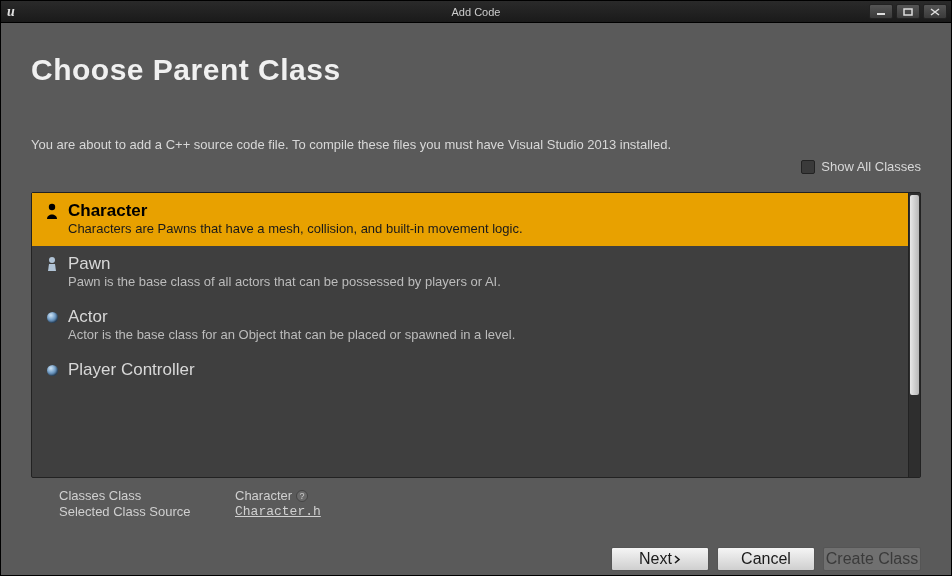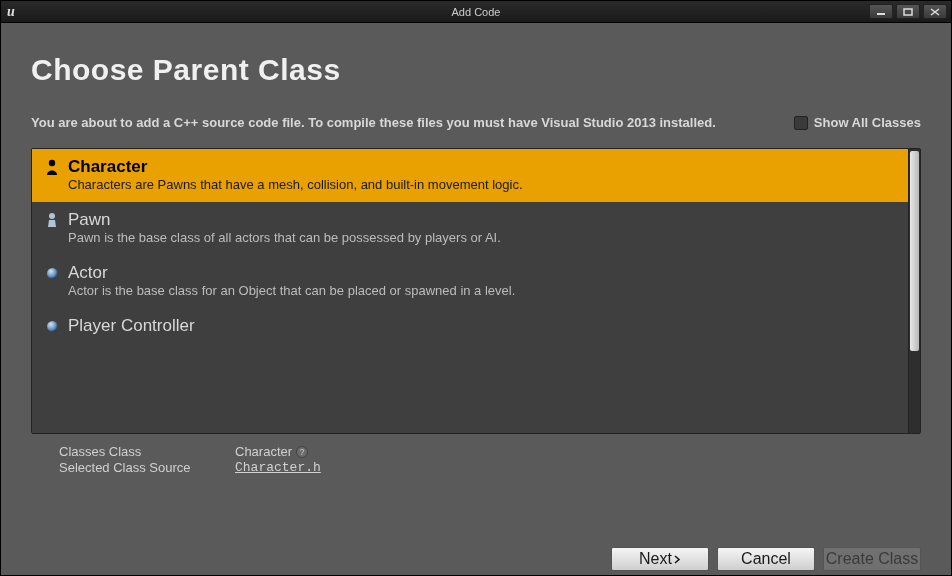--- a/index.html
+++ b/index.html
@@ -77,32 +77,32 @@
     color: #f0f0f0;
     font-size: 30px;
     font-weight: bold;
     letter-spacing: 0.5px;
     margin-bottom: 28px;
   }
   .info-row {
     display: flex;
     align-items: center;
     margin-bottom: 18px;
-    font-weight: bold;
   }
   .info-text {
     color: #d8d8d8;
     font-size: 13px;
   }
   .show-all {
     margin-left: auto;
     display: flex;
     align-items: center;
     gap: 6px;
     cursor: pointer;
+    margin-top: 44px;
   }
   .checkbox {
     width: 14px;
     height: 14px;
     background: #3a3a3a;
     border: 1px solid #222;
     border-radius: 2px;
   }
   .show-all-label {
     color: #d8d8d8;

